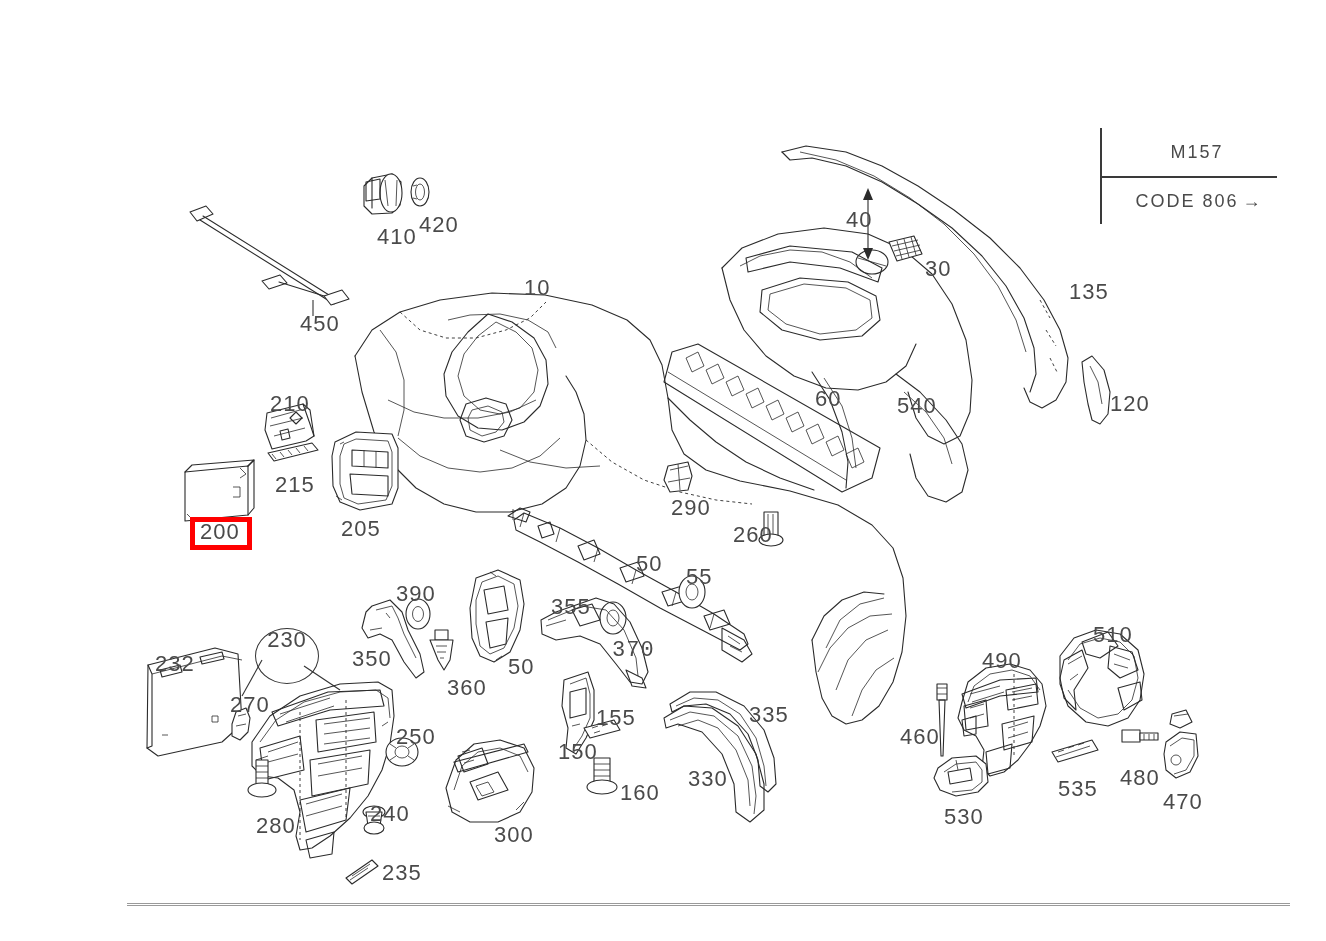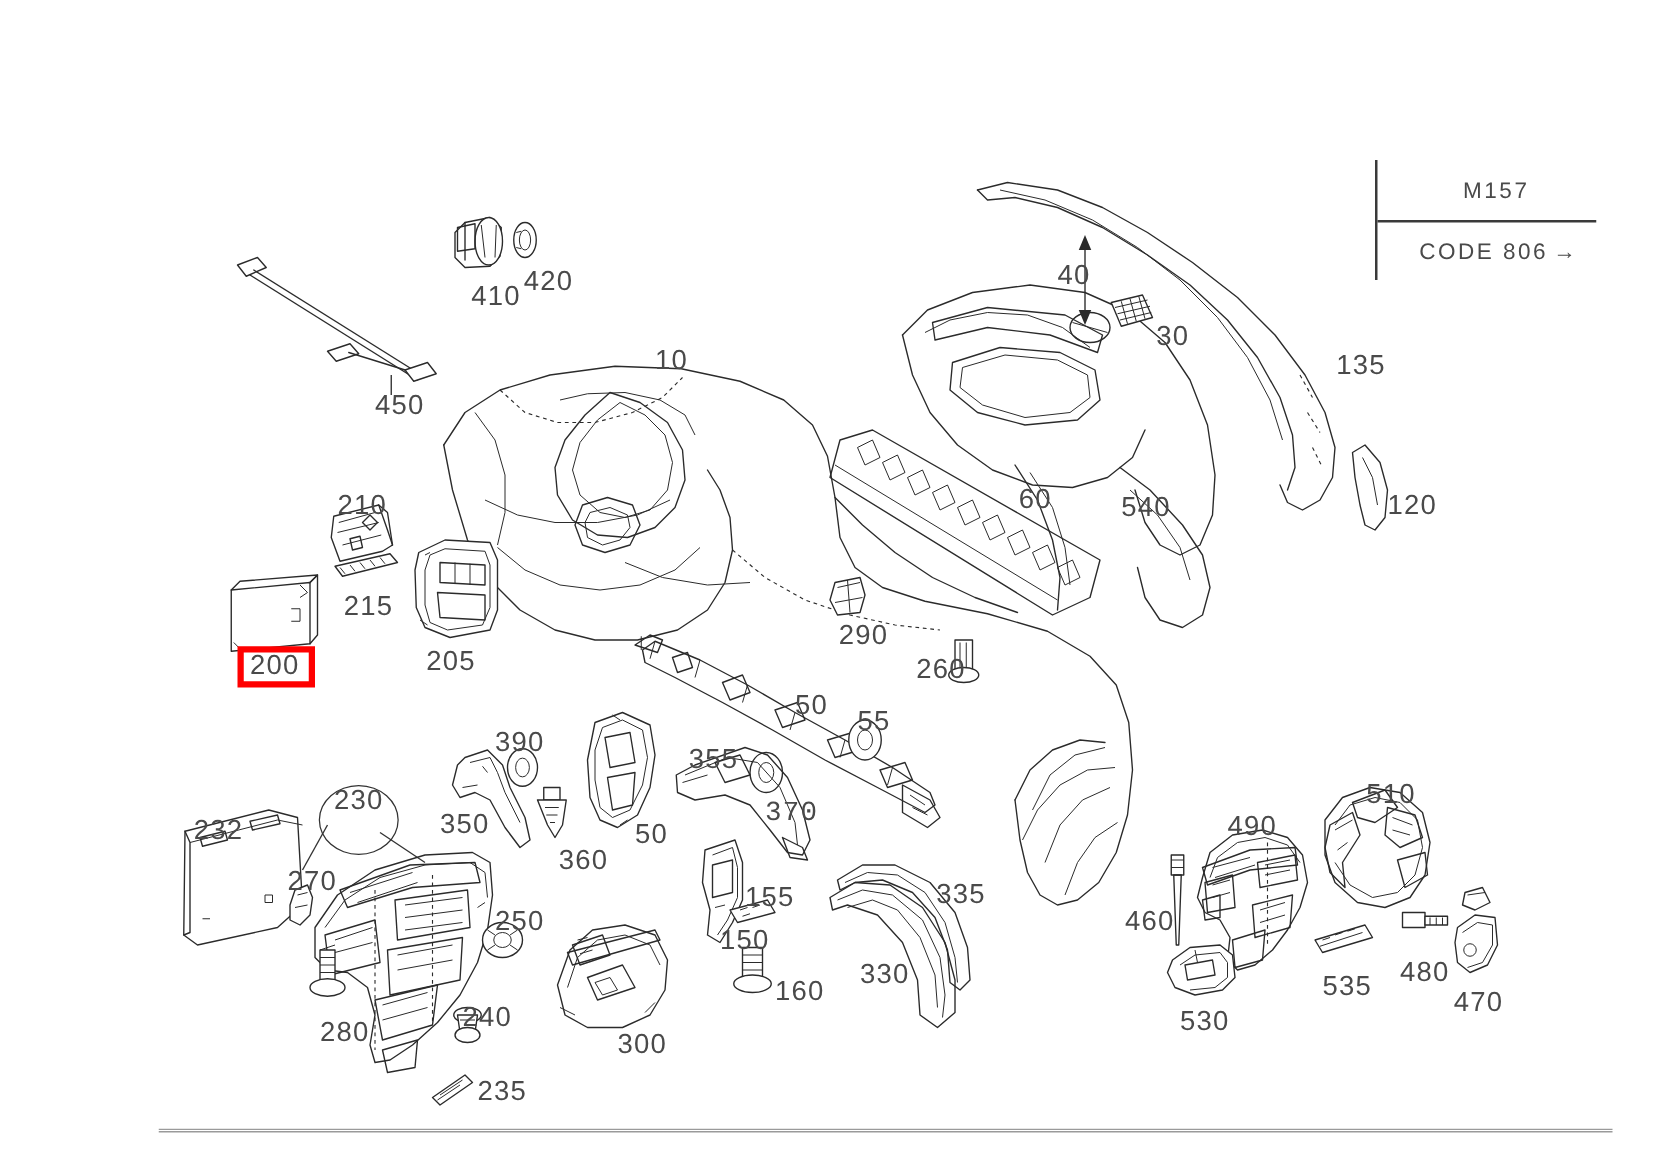--- a/index.html
+++ b/index.html
@@ -460,21 +460,21 @@
       <div class="lbl" style="left: 256px; top: 815px;">280</div>
       <div class="lbl" style="left: 370px; top: 803px;">240</div>
       <div class="lbl" style="left: 382px; top: 862px;">235</div>
       <div class="lbl" style="left: 352px; top: 608px; margin-top: 40px;">350</div>
       <div class="lbl" style="left: 396px; top: 583px;">390</div>
       <div class="lbl" style="left: 447px; top: 677px;">360</div>
       <div class="lbl" style="left: 508px; top: 656px;">50</div>
       <div class="lbl" style="left: 551px; top: 596px;">355</div>
       <div class="lbl" style="left: 612px; top: 640px; font-family: Liberation Mono, monospace;">370</div>
       <div class="lbl" style="left: 596px; top: 707px;">155</div>
-      <div class="lbl" style="left: 576px; top: 741px;">150</div>
+      <div class="lbl" style="left: 558px; top: 741px;">150</div>
       <div class="lbl" style="left: 620px; top: 782px;">160</div>
       <div class="lbl" style="left: 494px; top: 824px;">300</div>
       <div class="lbl" style="left: 749px; top: 704px;">335</div>
       <div class="lbl" style="left: 688px; top: 768px;">330</div>
       <div class="lbl" style="left: 900px; top: 726px;">460</div>
       <div class="lbl" style="left: 982px; top: 650px;">490</div>
       <div class="lbl" style="left: 1093px; top: 624px;">510</div>
       <div class="lbl" style="left: 944px; top: 806px;">530</div>
       <div class="lbl" style="left: 1058px; top: 778px;">535</div>
       <div class="lbl" style="left: 1120px; top: 767px;">480</div>

